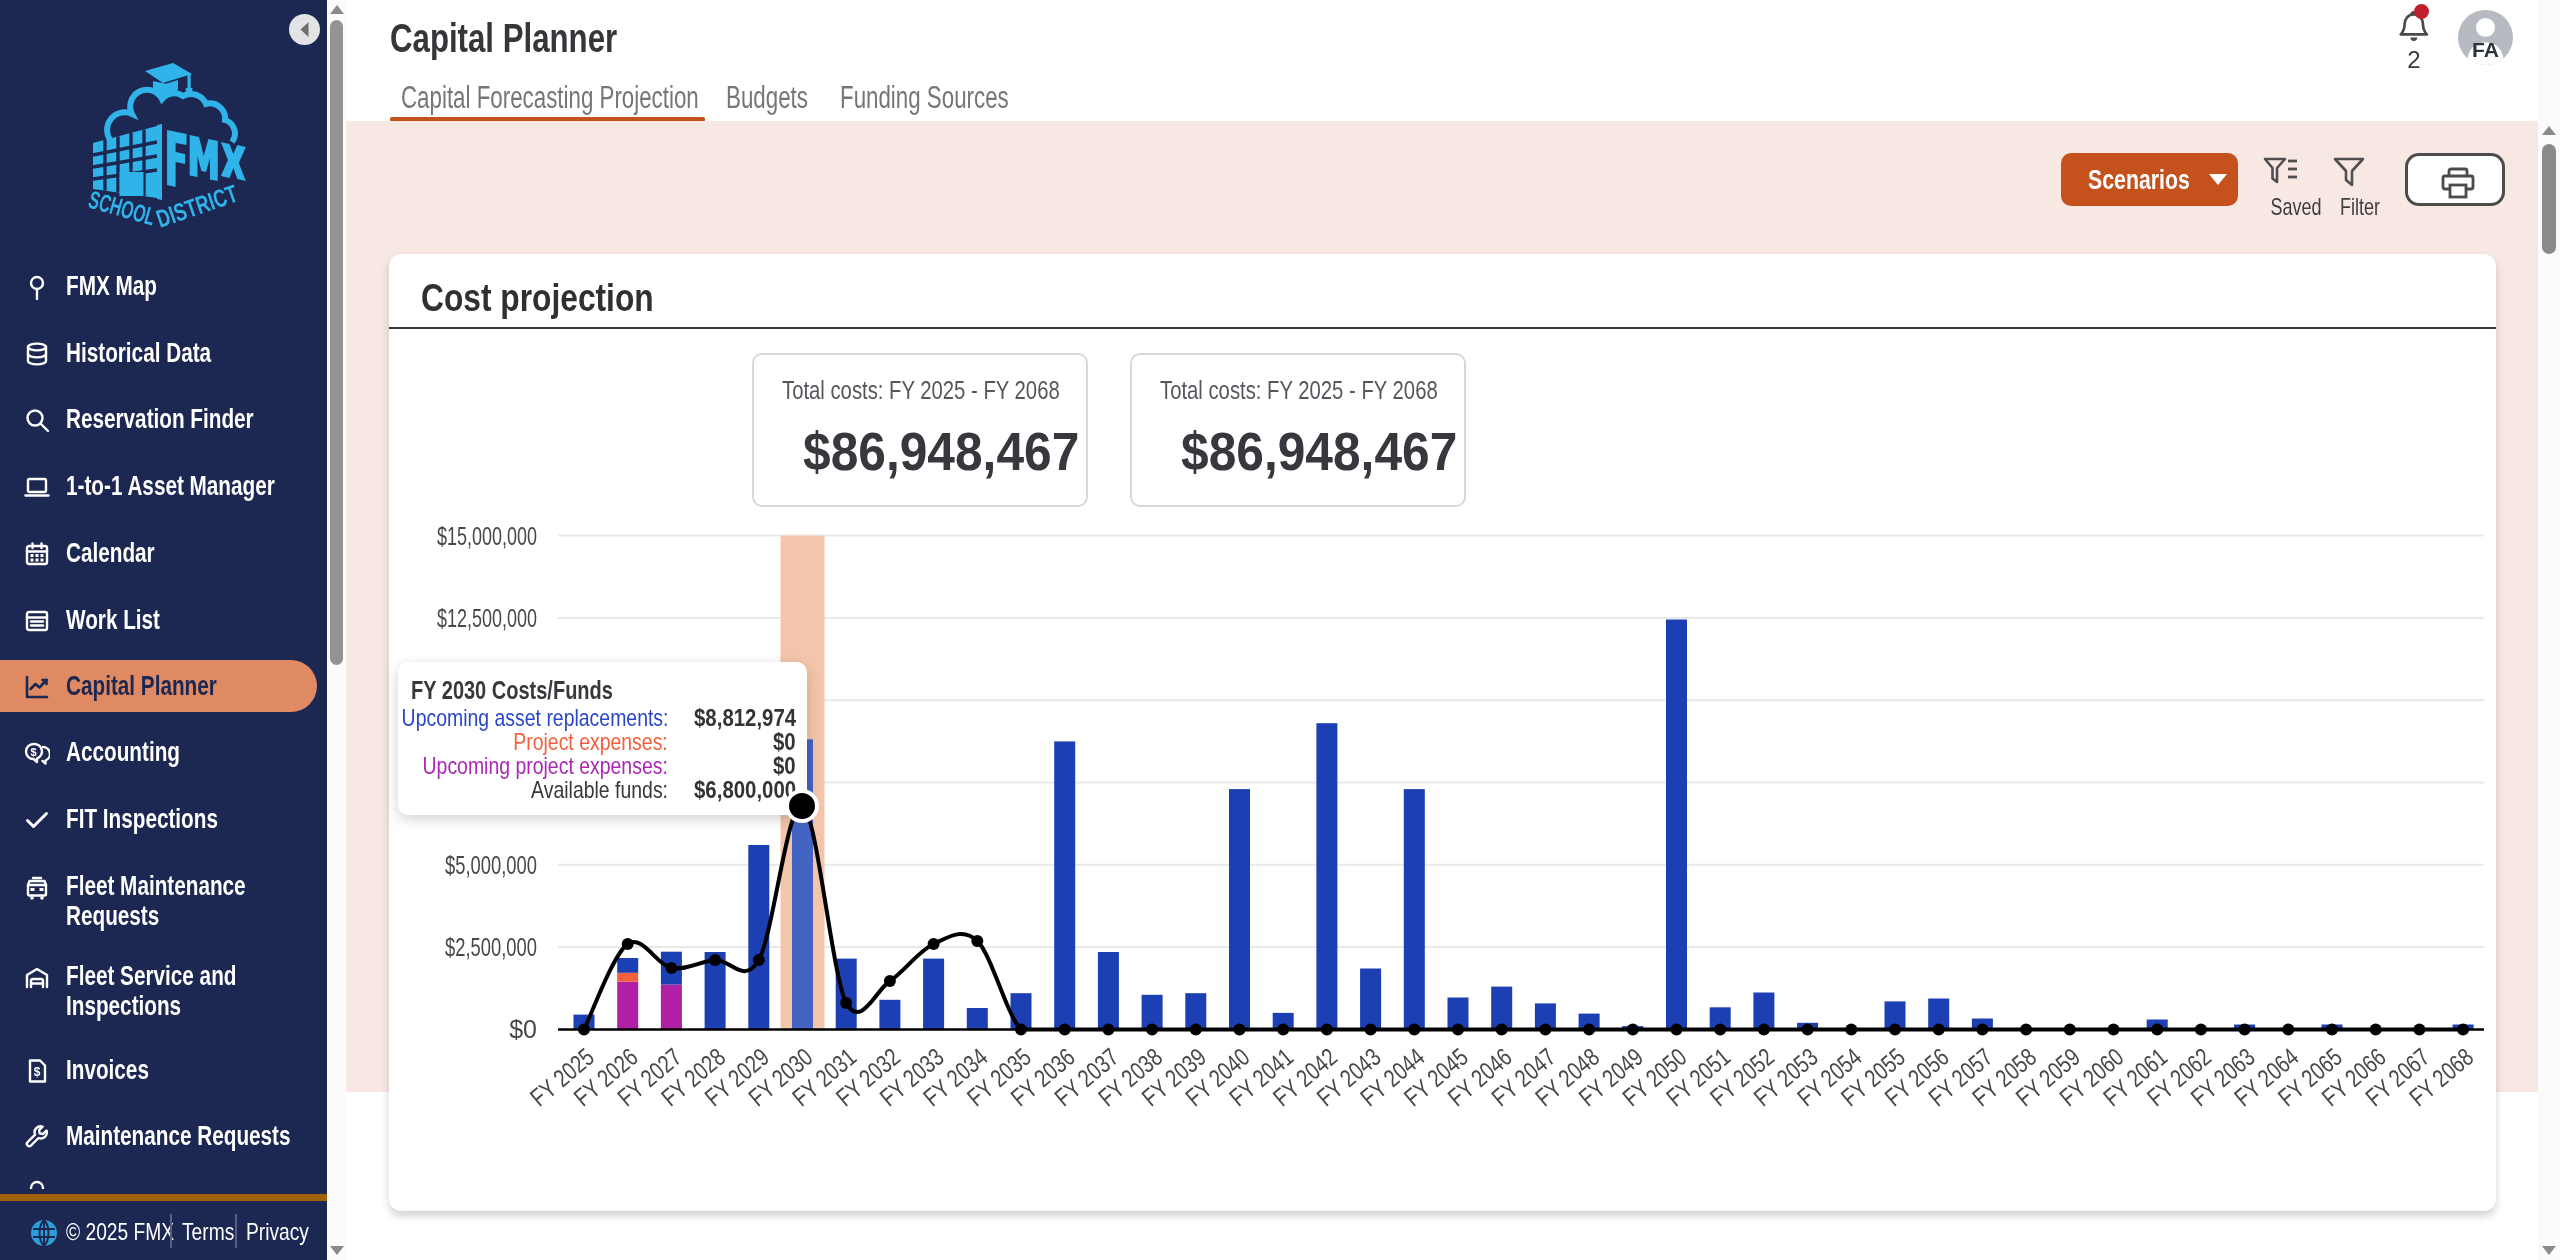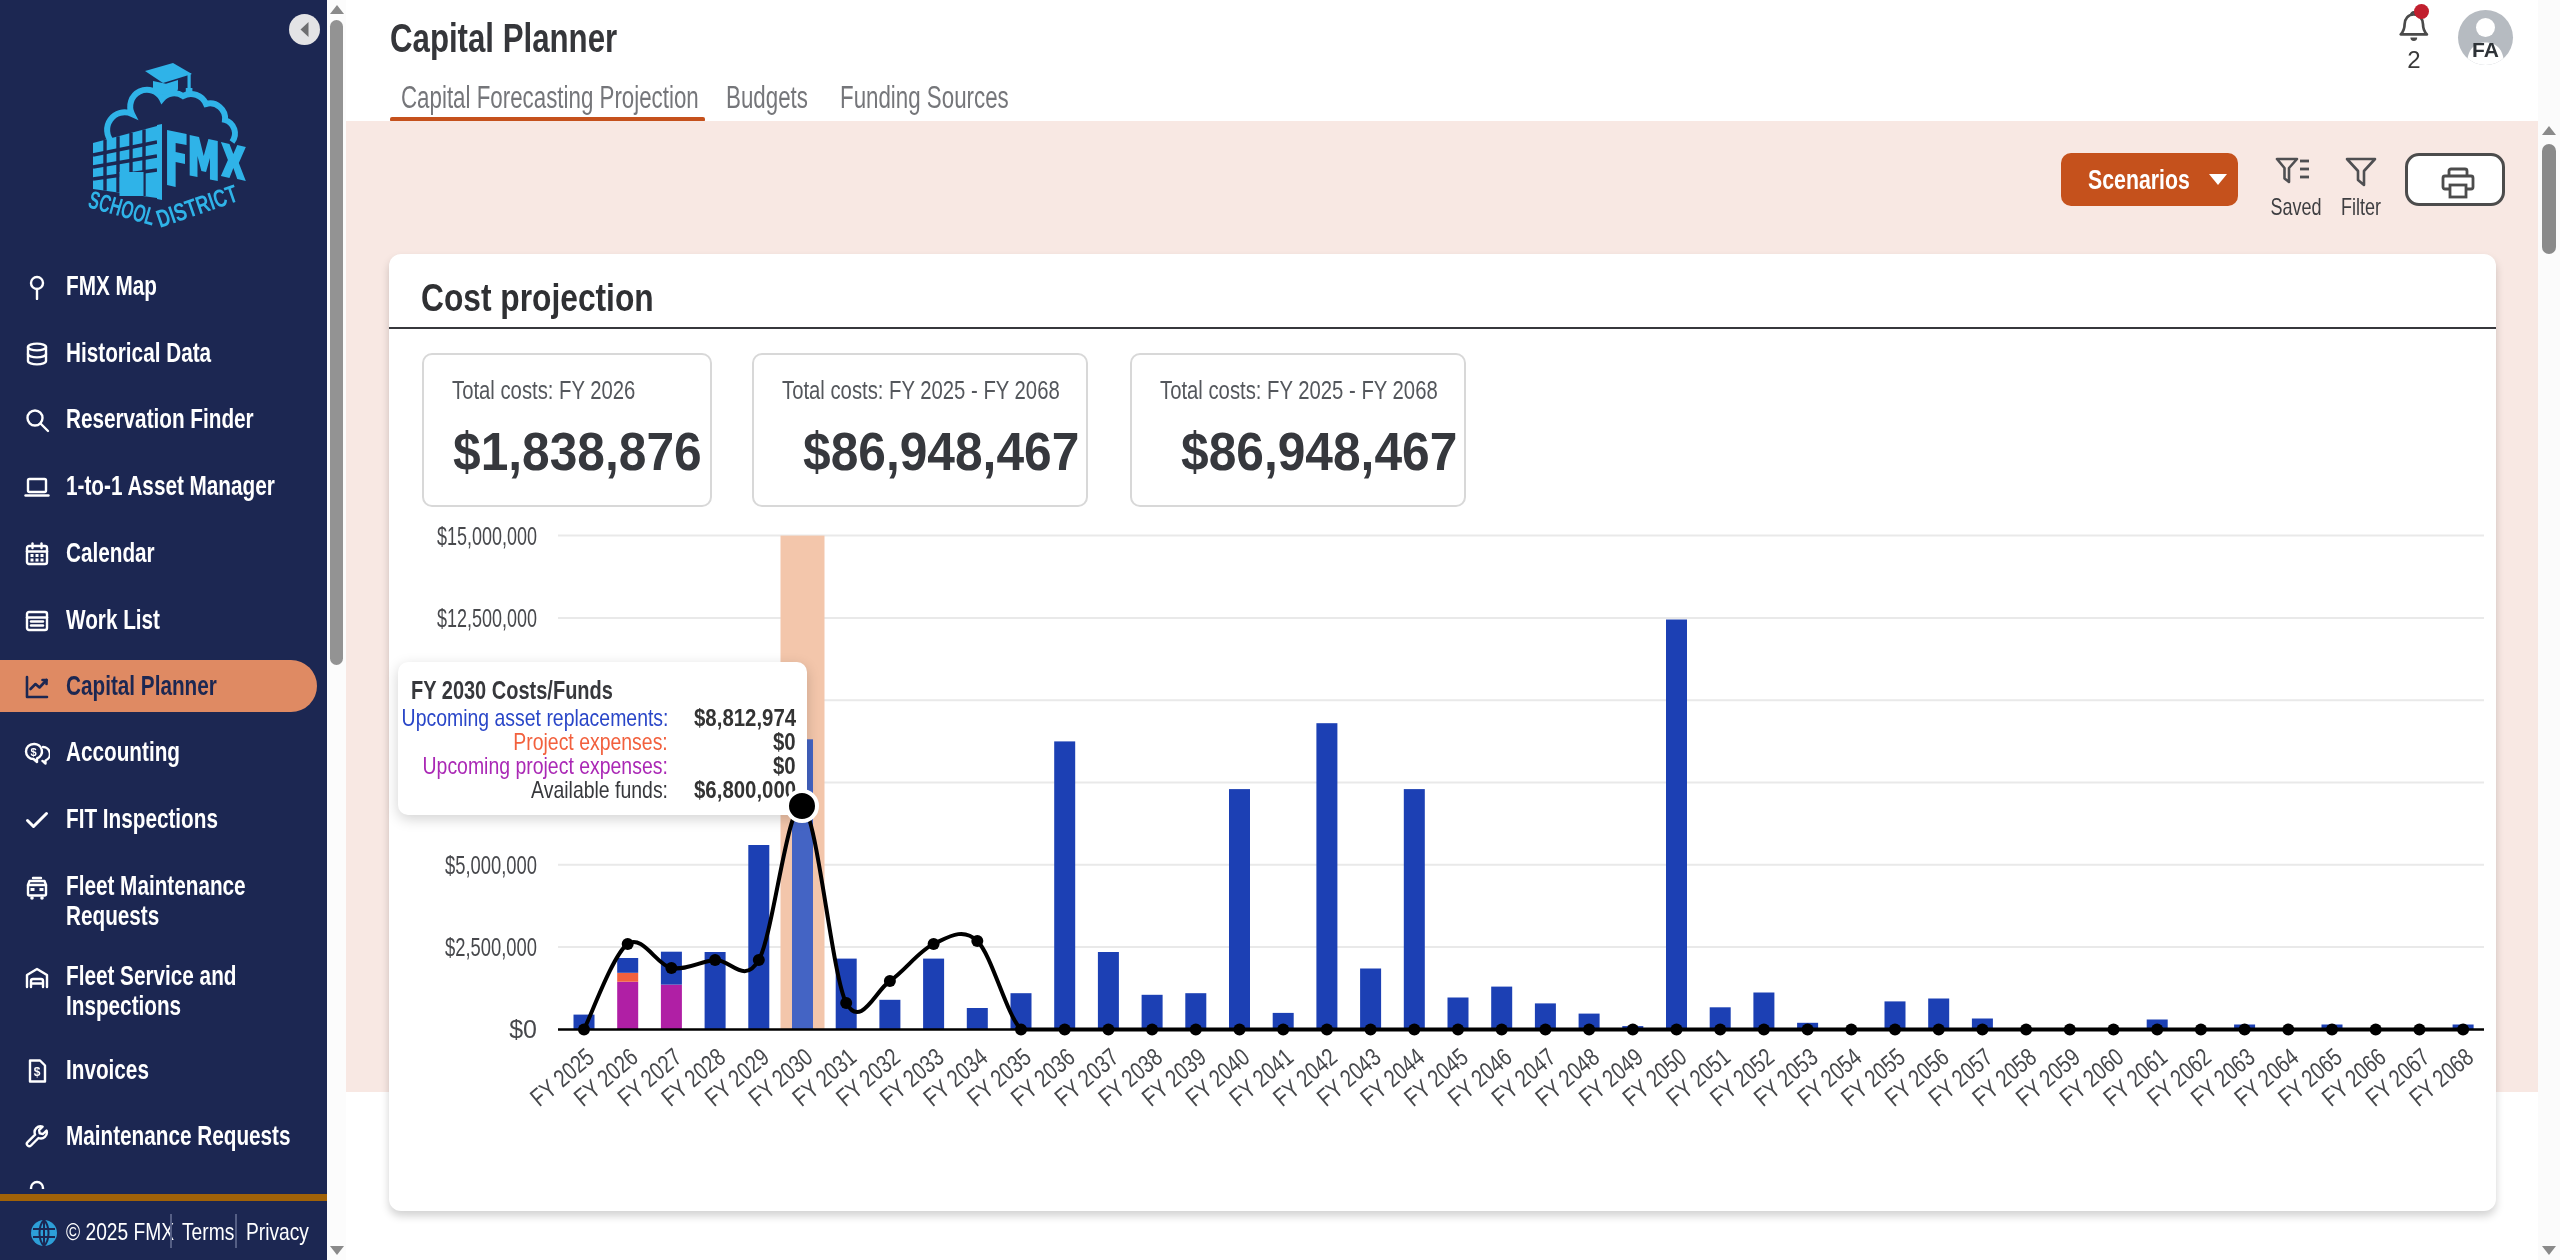--- a/index.html
+++ b/index.html
@@ -26,21 +26,21 @@
 #main { position:absolute; left:346px; top:0; width:2192px; height:1260px; background:#fff; }
 #title { position:absolute; left:44px; top:16px; font-size:40px; font-weight:700; color:#35363a; white-space:nowrap; transform:scaleX(0.78); transform-origin:0 0; }
 .tab { position:absolute; top:80px; font-size:31px; color:#75767a; white-space:nowrap; transform:scaleX(0.72); transform-origin:0 0; }
 #tabline { position:absolute; left:44px; top:117px; width:315px; height:5px; background:#c5511c; border-radius:2px; }
 #content { position:absolute; left:0; top:121px; width:2192px; height:971px; background:#f8e8e3; }
 
 
 #btn-scen { position:absolute; left:1715px; top:32px; width:177px; height:53px; background:#c5511c; border-radius:10px; color:#fff; font-size:28px; font-weight:700; text-align:center; line-height:53px; }
 #btn-scen .stxt { display:inline-block; transform:scaleX(0.76); transform-origin:50% 50%; }
 #btn-scen .caret { display:inline-block; width:0; height:0; border-left:9px solid transparent; border-right:9px solid transparent; border-top:11px solid #fff; margin-left:4px; vertical-align:middle; margin-top:-4px;}
-.toolico { position:absolute; text-align:center; color:#3f3f42; }
+.toolico { position:absolute; text-align:left; color:#3f3f42; }
 .toolico .cap { font-size:24px; margin-top:2px; color:#3e3e41; transform:scaleX(0.75); transform-origin:50% 0; }
 #btn-print { position:absolute; left:2059px; top:32px; width:100px; height:53px; background:#fff; border:3px solid #4c4c4c; border-radius:14px; }
 
 
 #bell { position:absolute; left:2050px; top:0px; width:36px; height:48px;}
 #bellnum { position:absolute; left:2050px; top:46px; width:36px; text-align:center; font-size:24px; color:#3a3a3a; }
 #avatar { position:absolute; left:2112px; top:10px; width:55px; height:55px; border-radius:50%; background:#b6bbc1; overflow:hidden; }
 #avatar .fa { position:absolute; left:0; top:28px; width:55px; text-align:center; font-size:21px; font-weight:700; color:#2e3338; z-index:2;}
 
 
@@ -274,24 +274,20 @@
     <div id="btn-print">
         <svg style="position:absolute;left:31px;top:10px" width="38" height="34" viewBox="0 0 38 34">
 <path d="M10 10 v-5 a2 2 0 0 1 2 -2 h14 a2 2 0 0 1 2 2 v5" stroke="#4c4c4c" stroke-width="2.8" fill="none"></path>
 <rect x="4" y="10" width="30" height="13" rx="2" stroke="#4c4c4c" stroke-width="2.8" fill="none"></rect>
 <rect x="11" y="19" width="16" height="12" fill="#fff" stroke="#4c4c4c" stroke-width="2.8"></rect>
 </svg>
       </div>
     <div id="card">
       <h2>Cost projection</h2>
       <div id="carddiv"></div>
-      <div class="stat" style="left:33px; width:290px;">
-        <div class="lb">Total costs: FY 2026</div>
-        <div class="vl">$1,838,876</div>
-      </div>
       <div class="stat" style="left:363px; width:336px;">
         <div class="lb">Total costs: FY 2025 - FY 2068</div>
         <div class="vl" style="left:49px">$86,948,467</div>
       </div>
       <div class="stat" style="left:741px; width:336px;">
         <div class="lb">Total costs: FY 2025 - FY 2068</div>
         <div class="vl" style="left:49px">$86,948,467</div>
       </div>
       <svg id="chart" width="2107" height="610" viewBox="0 0 2107 610" style="position:absolute;left:0;top:256px">
           <text x="0" y="0" font-size="0">.</text>

